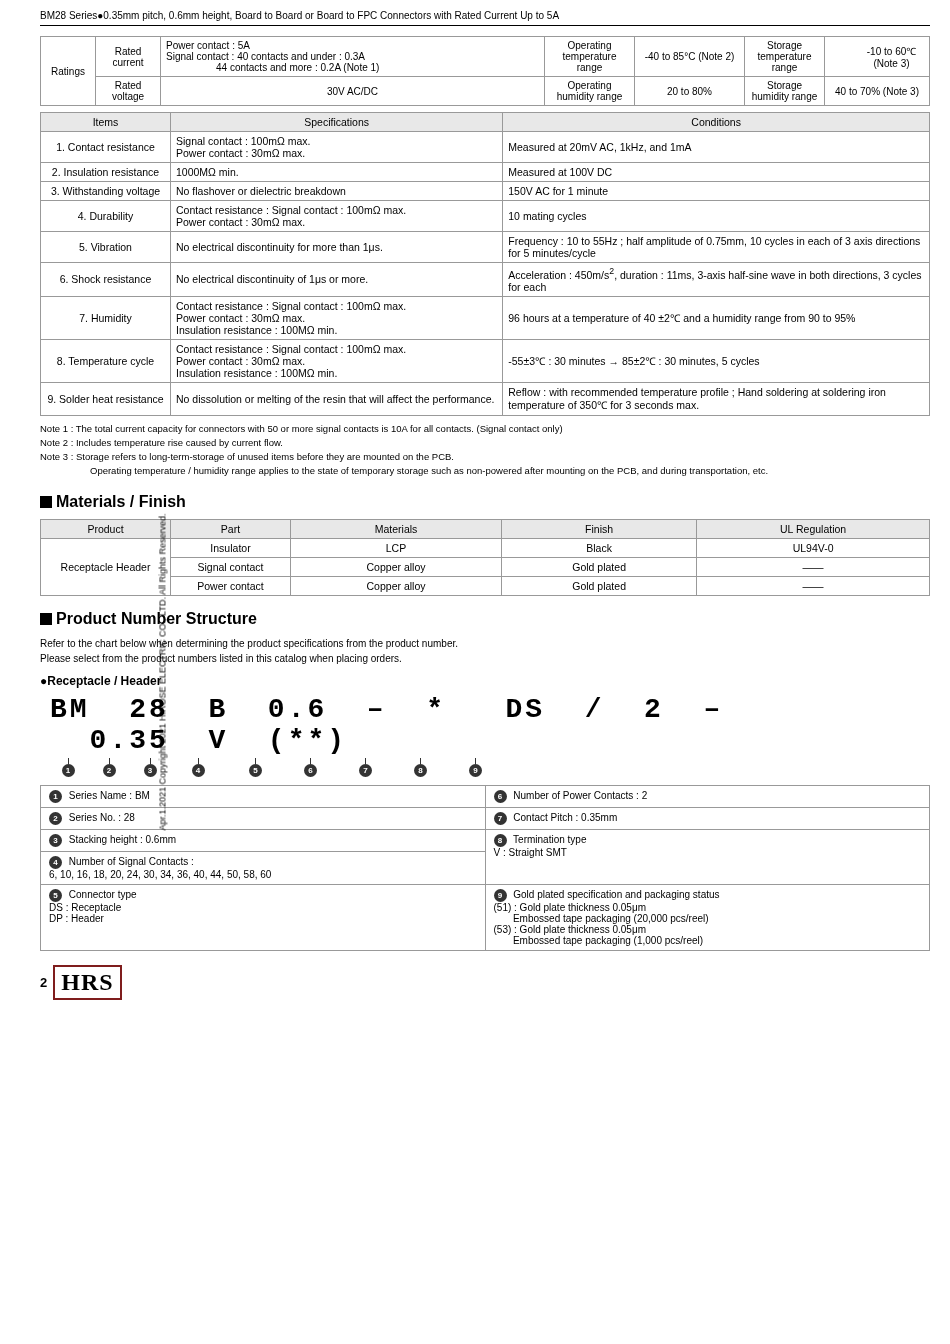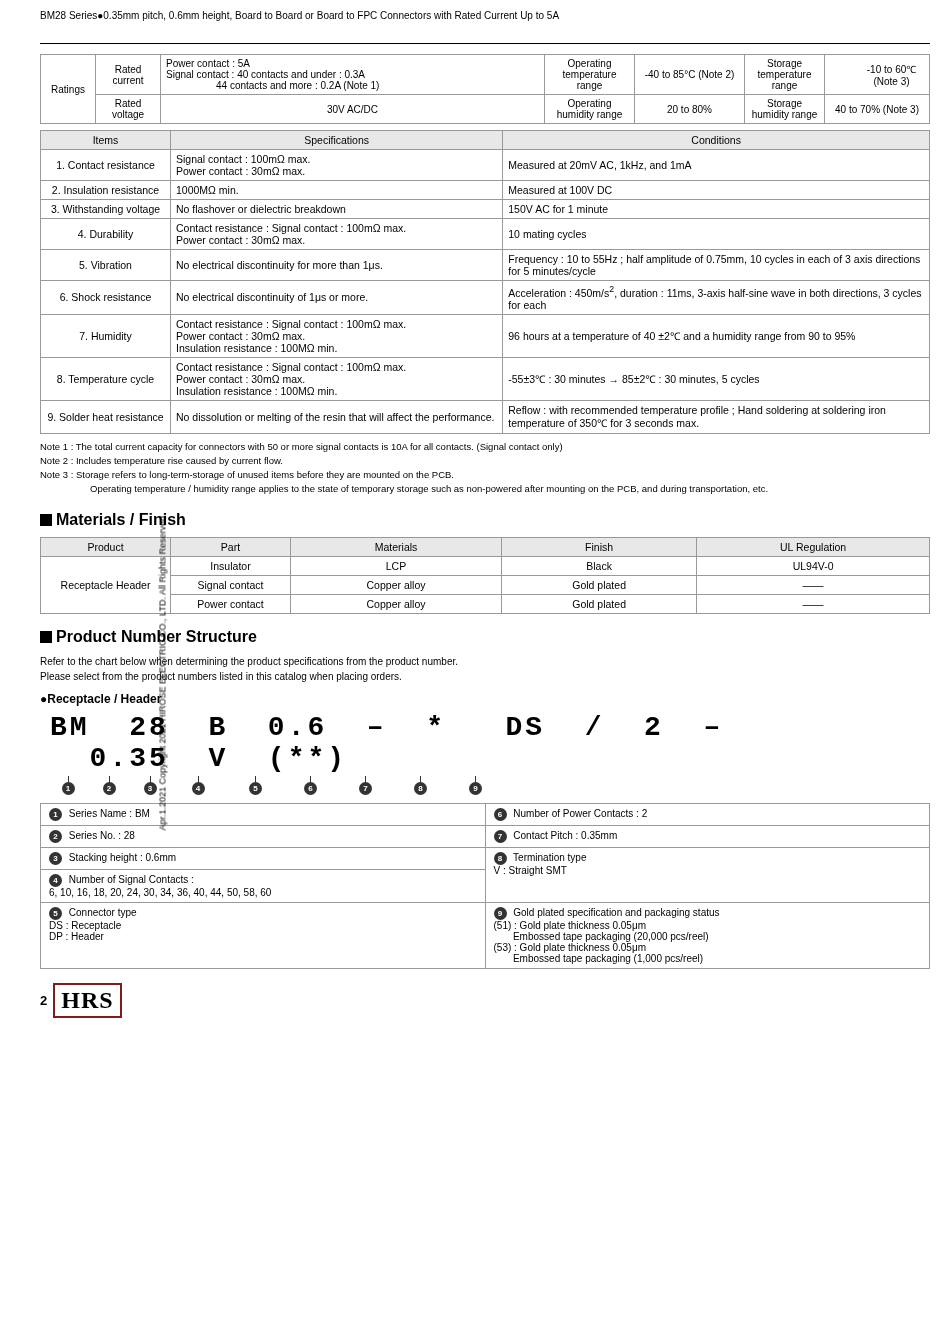--- a/index.html
+++ b/index.html
@@ -9,21 +9,21 @@
       background: #fff;
       color: #000;
       width: 950px;
       min-height: 1344px;
       padding: 10px 20px 20px 40px;
       position: relative;
     }
     .page-header {
       font-size: 10px;
       border-bottom: 1px solid #000;
-      padding-bottom: 22px;
+      padding-bottom: 4px;
       margin-bottom: 10px;
       text-align: left;
     }
     
     .side-text {
       position: fixed;
       left: 4px;
       top: 50%;
       transform: translateY(-50%) rotate(-90deg);
       font-size: 9px;

